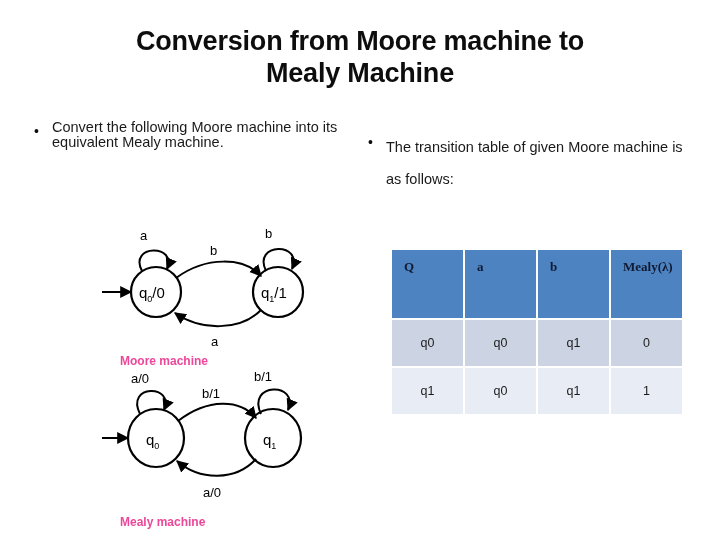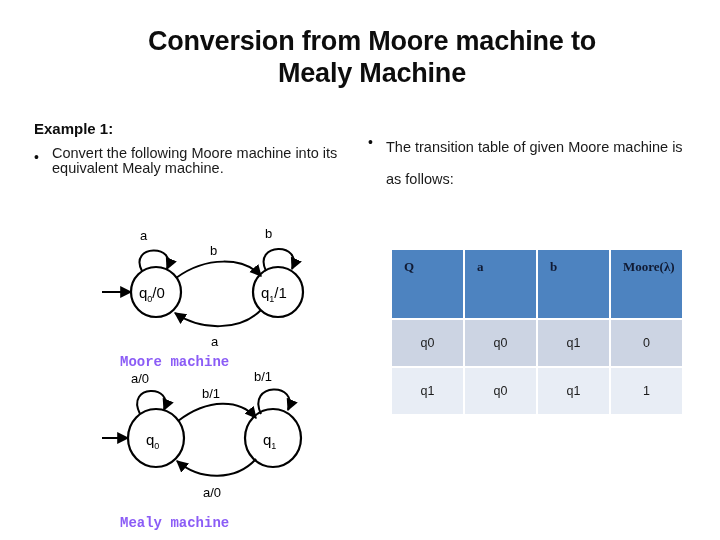--- a/index.html
+++ b/index.html
@@ -12,21 +12,21 @@
     height: 540px;
     position: relative;
     overflow: hidden;
     font-family: "Liberation Sans", sans-serif;
     color: #000000;
   }
 
   
   #slide-title {
     position: absolute;
-    left: 52px;
+    left: 40px;
     top: 26px;
     width: 640px;
     text-align: center;
     font-size: 27px;
     font-weight: bold;
     line-height: 1.18;
     letter-spacing: -0.2px;
     color: #0d0d0d;
   }
   #slide-title .t-line { display: block; }
@@ -114,24 +114,23 @@
     font-family: "Liberation Sans", sans-serif;
     font-size: 12.5px;
     color: #1b1b1b;
   }
   #transition-table tr.row-a td { background: #ccd4e3; }
   #transition-table tr.row-b td { background: #e8edf5; }
 
   
   .diagram-caption {
     position: absolute;
-    font-size: 14px;
-    font-weight: bold;
-    color: #8b5cf6;
-    font-family: Liberation Mono, monospace;
+    font-size: 12px;
+    font-weight: bold;
+    color: #ec4899;
   }
   #moore-caption { left: 120px; top: 354px; }
   #mealy-caption { left: 120px; top: 515px; }
 
   
   .fsm-svg { position: absolute; }
   #moore-diagram { left: 98px; top: 224px; }
   #mealy-diagram { left: 98px; top: 368px; }
   .fsm-label {
     font-family: "Liberation Sans", sans-serif;
@@ -161,41 +160,40 @@
 </style>
 </head>
 <body>
 
 <div id="slide-title">
   <span class="t-line">Conversion from Moore machine to</span>
   <span class="t-line">Mealy Machine</span>
 </div>
 
 <div id="example-block">
-  <div id="example-heading">Example 1:</div>
   <div class="bullet-row">
     <span class="bullet-dot">•</span>
     <span class="bullet-text">Convert the following Moore machine into its equivalent Mealy machine.</span>
   </div>
 </div>
 
 <div id="solution-block">
   <div class="bullet-row">
     <span class="bullet-dot">•</span>
     <span class="bullet-text">The transition table of given Moore machine is as follows:</span>
   </div>
 </div>
 
 <table id="transition-table">
   <thead>
     <tr>
       <th>Q</th>
       <th>a</th>
       <th>b</th>
-      <th>Moore(λ)</th>
+      <th>Mealy(λ)</th>
     </tr>
   </thead>
   <tbody>
     <tr class="row-a">
       <td>q0</td>
       <td>q0</td>
       <td>q1</td>
       <td>0</td>
     </tr>
     <tr class="row-b">

